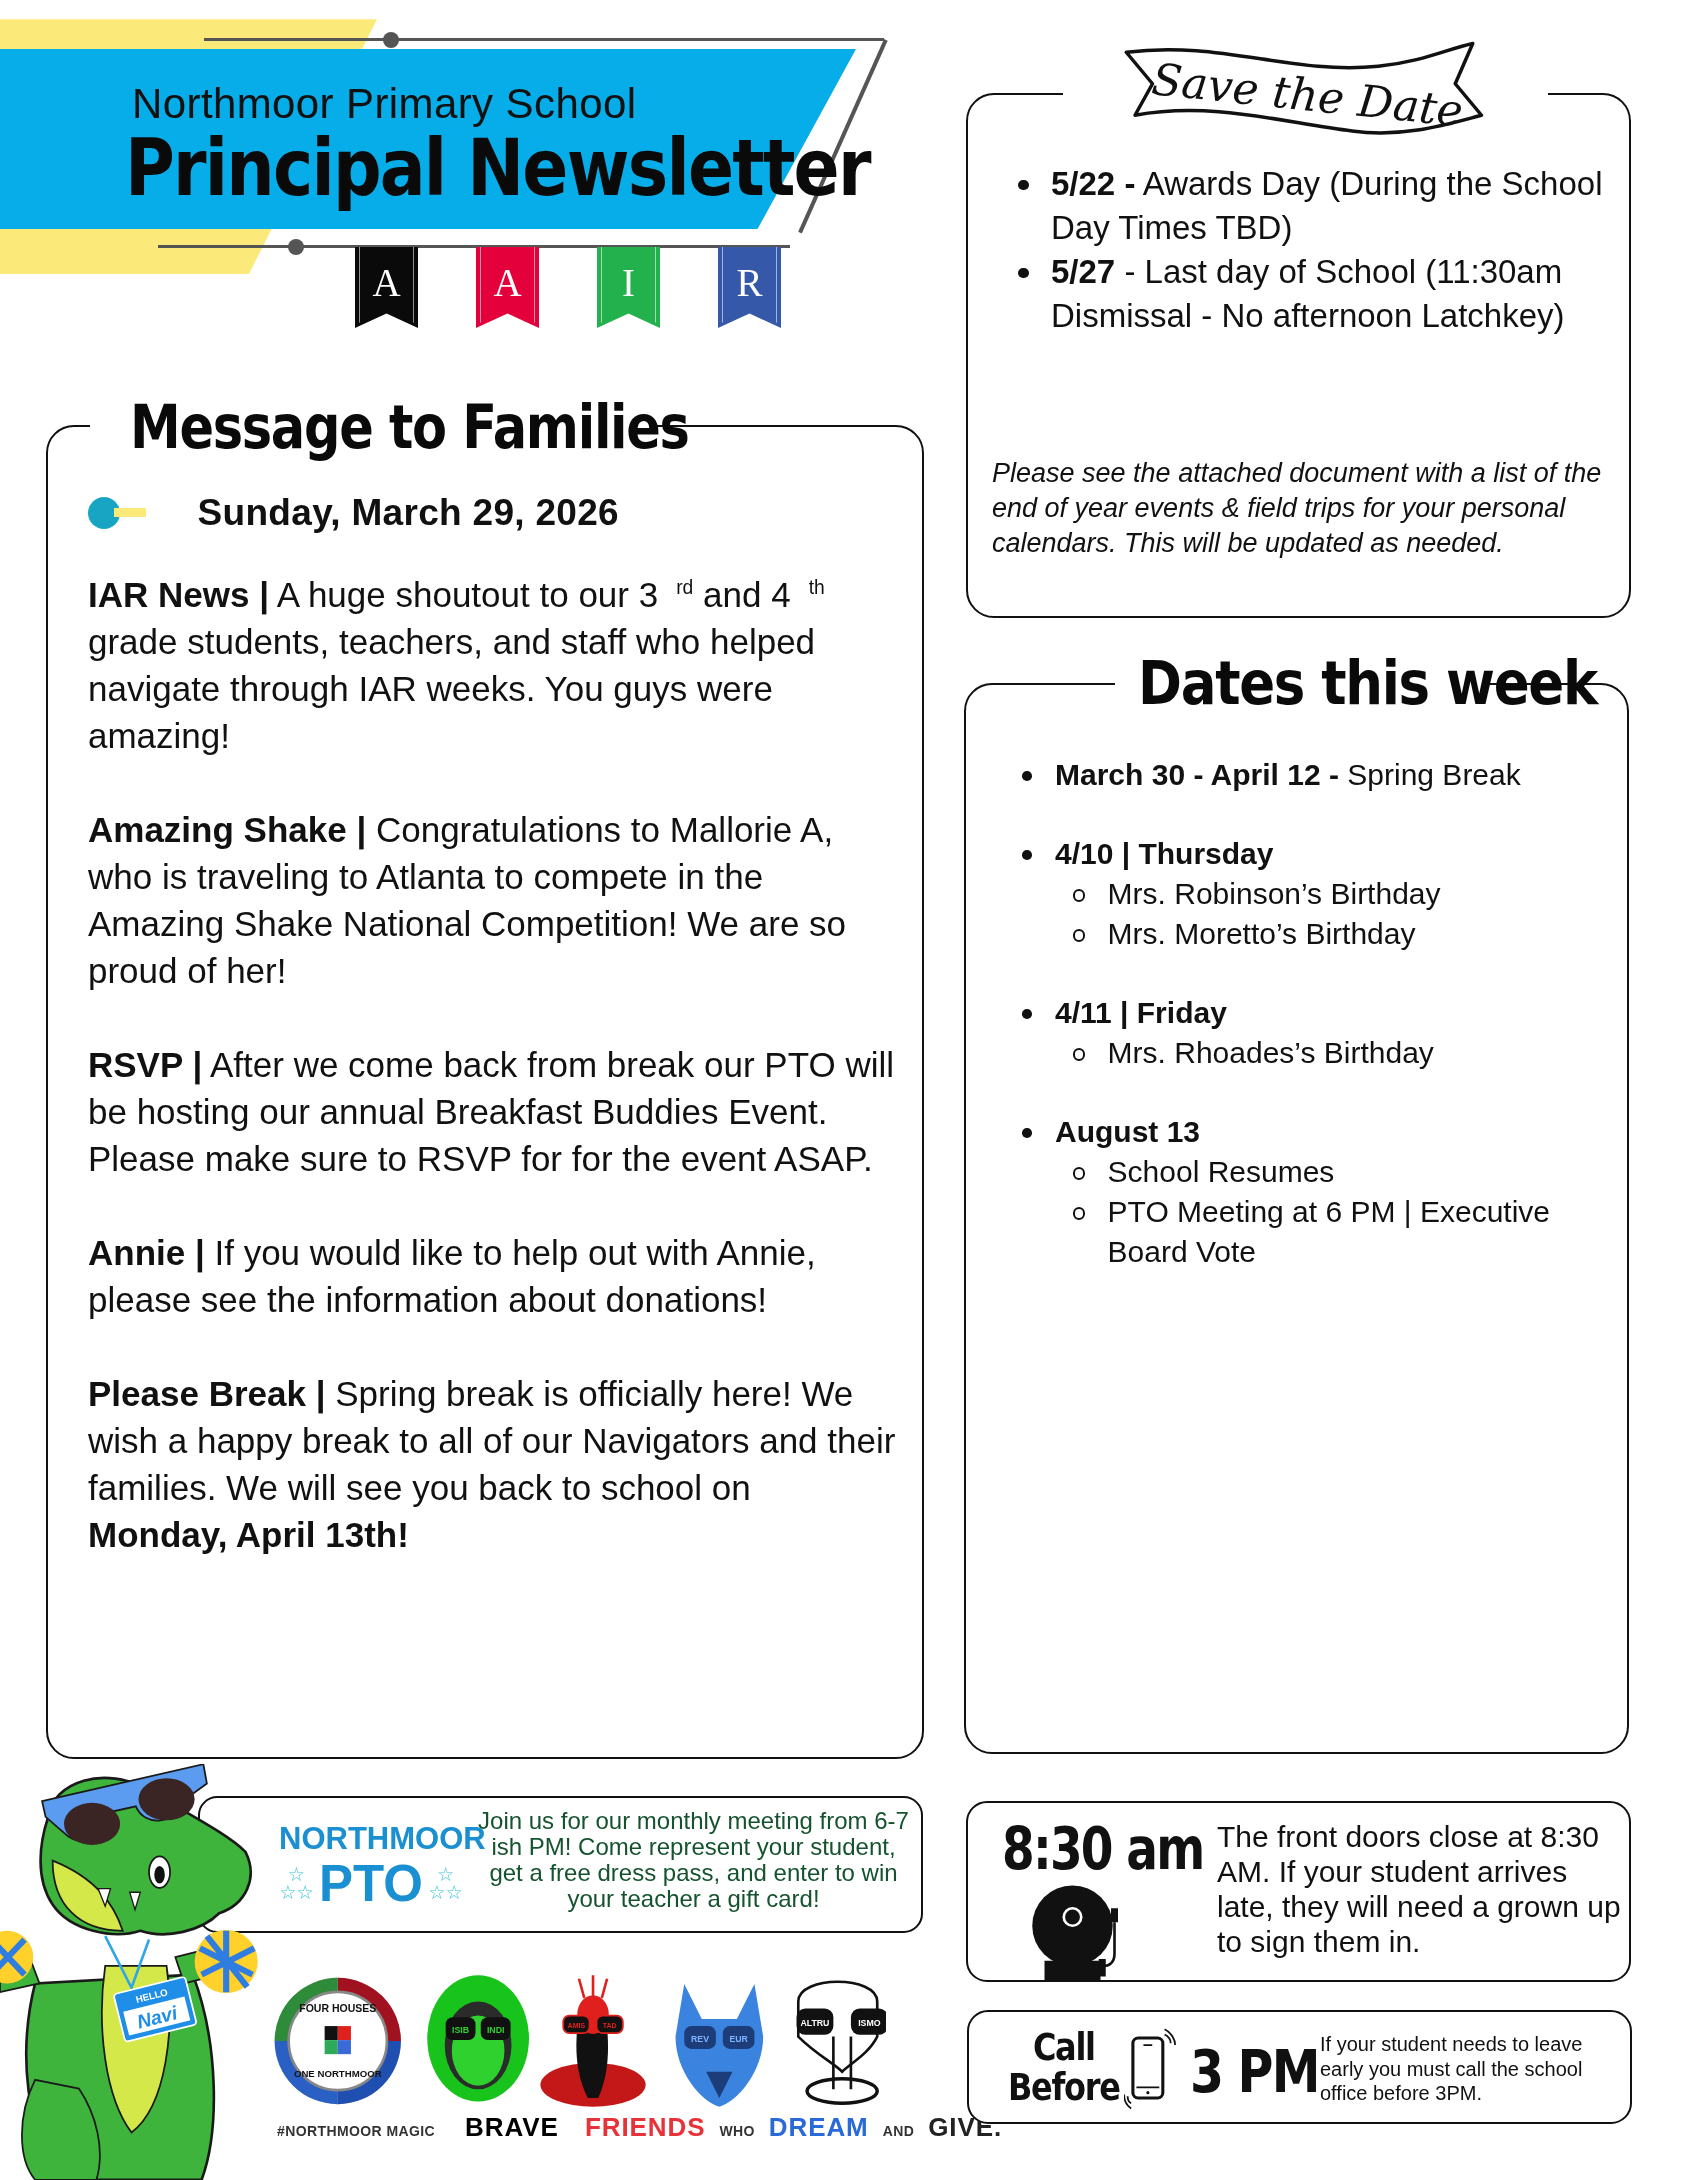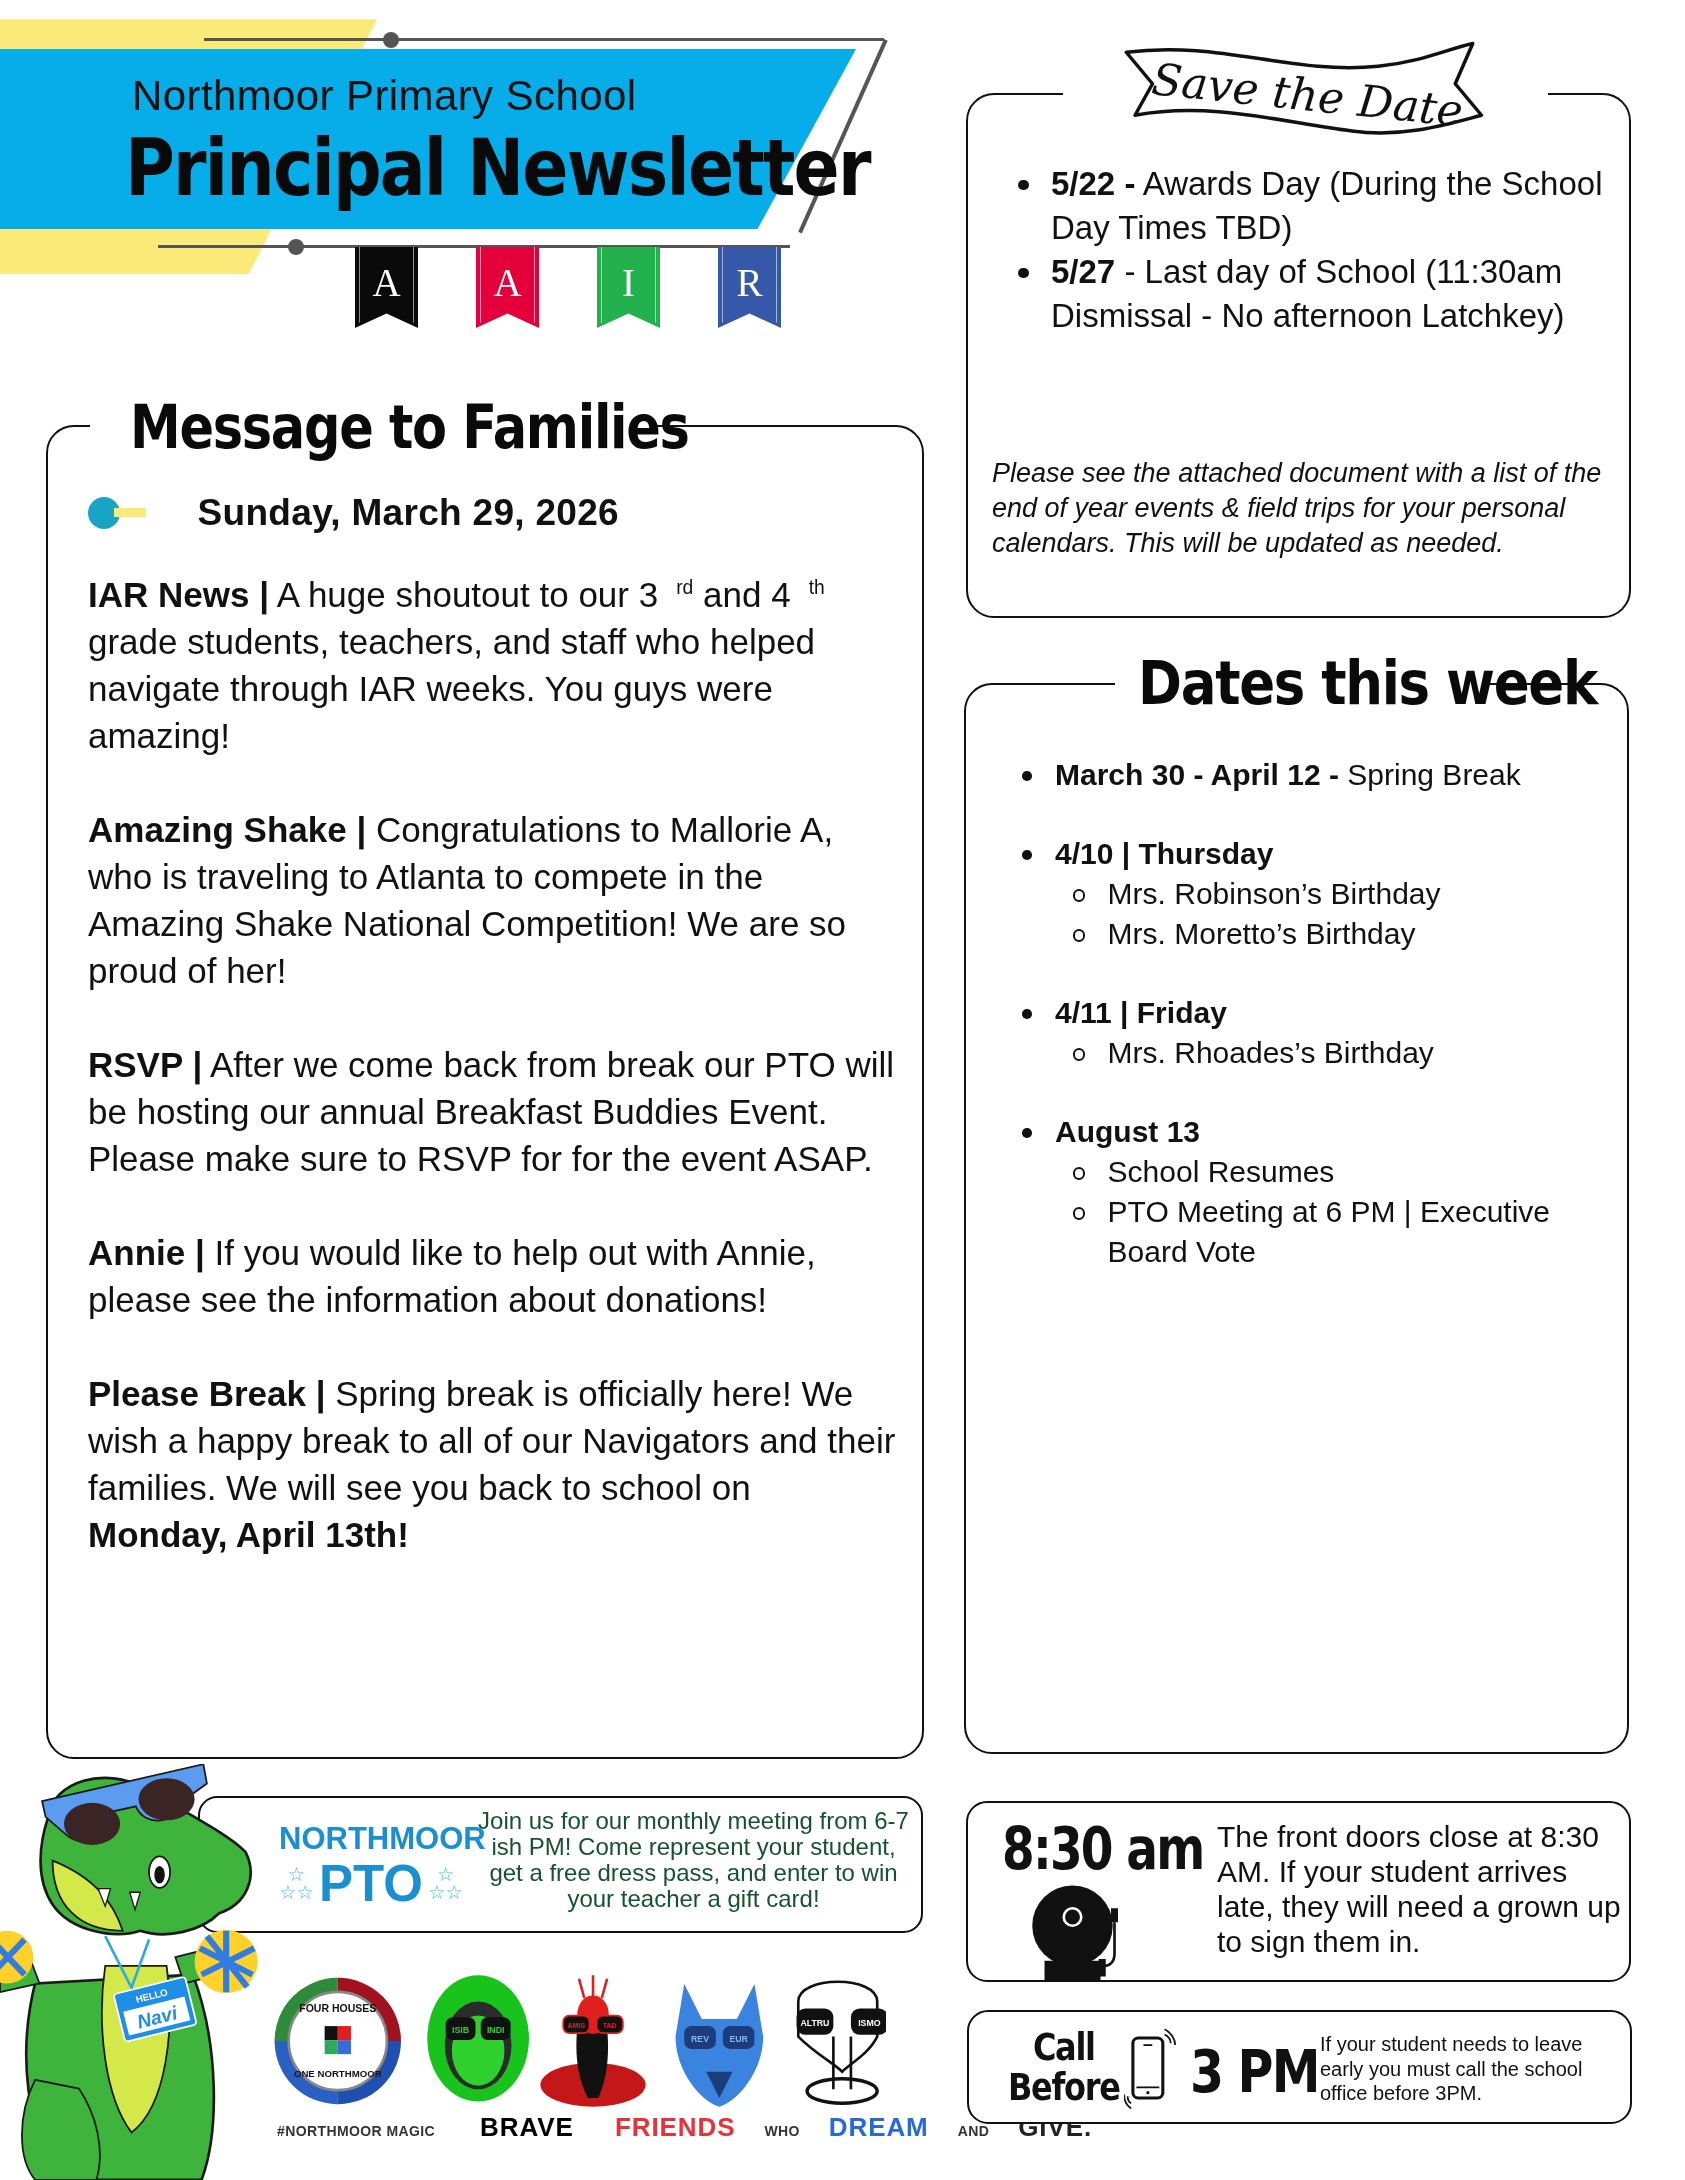--- a/index.html
+++ b/index.html
@@ -10,21 +10,21 @@
   .header { position: absolute; left: 0; top: 0; width: 895px; height: 351px; }
   .yellow-band { position: absolute; left: 0; top: 19.3px; width: 377px; height: 255px; background: #fbe97a;
                  clip-path: polygon(0 0, 100% 0, 66% 100%, 0 100%); }
   .blue-band { position: absolute; left: 0; top: 49px; width: 856px; height: 180px; background: #07ade8;
                clip-path: polygon(0 0, 100% 0, 88.5% 100%, 0 100%); }
   .frame-line-top { position: absolute; left: 204px; top: 38px; width: 680px; height: 2.6px; background: #555; }
   .frame-line-bottom { position: absolute; left: 158px; top: 245px; width: 632px; height: 2.6px; background: #555; }
   .frame-line-diag { position: absolute; left: 790px; top: 39px; width: 3.5px; height: 211px; background: #555;
                      transform-origin: top left; transform: translateX(94px) rotate(24deg); }
   .frame-dot { position: absolute; width: 16px; height: 16px; border-radius: 50%; background: #555; }
-  .school-name { position: absolute; left: 132px; top: 72px; width: 614px; font-size: 42px; font-weight: 400; letter-spacing: 0.4px; color: #111; }
+  .school-name { position: absolute; left: 132px; top: 80px; width: 614px; font-size: 42px; font-weight: 400; letter-spacing: 0.4px; color: #111; }
   .newsletter-title { position: absolute; left: 125px; top: 123px; font-family: "DejaVu Sans", sans-serif; font-size: 68px; font-weight: 700; letter-spacing: -1.8px; color: #0a0a0a; transform: scaleY(1.15); transform-origin: left top; }
 
   .pennants { position: absolute; left: 355px; top: 247px; display: flex; gap: 58px; }
   .pennant { width: 63px; height: 81px; position: relative; display: flex; align-items: flex-start; justify-content: center;
              clip-path: polygon(0 0, 100% 0, 100% 100%, 50% 82%, 0 100%); padding-top: 16px; }
   .pennant::after { content: ""; position: absolute; left: 4.4px; right: 4.4px; top: 0; bottom: 5.3px; border-left: 1.8px solid rgba(255,255,255,0.9); border-right: 1.8px solid rgba(255,255,255,0.9);
                     clip-path: polygon(0 0, 100% 0, 100% 100%, 50% 82%, 0 100%); pointer-events: none; }
   .pennant span { font-family: "Liberation Serif", "DejaVu Serif", serif; font-size: 39px; color: #fff; line-height: 1; position: relative; z-index: 1; }
 
   
@@ -71,21 +71,21 @@
   .pto-logo .l1 { font-size: 31px; font-weight: 700; letter-spacing: 0; }
   .pto-logo .l2 { font-size: 51px; font-weight: 700; line-height: 54px; display: flex; align-items: center; justify-content: center; gap: 5.3px; }
   .pto-logo .stars { font-size: 19.3px; color: #3cc3d7; line-height: 17.6px; display: inline-flex; flex-direction: column; }
   .pto-text { position: absolute; left: 474px; top: 1808px; width: 439px; text-align: center; font-size: 24px; line-height: 26px; color: #14532d; }
 
   
   .mascot { position: absolute; left: 0; top: 1764px; width: 263px; height: 416px; }
 
   
   .houses { position: absolute; left: 272px; top: 1975px; width: 614px; height: 132px; }
-  .tagline { position: absolute; left: 277px; top: 2112px; display: flex; align-items: baseline; gap: 29px; font-weight: 700; white-space: nowrap; }
+  .tagline { position: absolute; left: 277px; top: 2112px; display: flex; align-items: baseline; gap: 14px; font-weight: 700; white-space: nowrap; }
   .tagline .small { font-size: 14px; color: #333; letter-spacing: 0.4px; }
   .tagline .big { font-size: 26px; letter-spacing: 0.9px; }
 
   
   .bell-box { left: 966px; top: 1801px; width: 665px; height: 181px; border-radius: 21px; }
   .bell-time { position: absolute; left: 1002px; top: 1814px; font-family: "DejaVu Sans", sans-serif; font-size: 47px; font-weight: 700; letter-spacing: -1.8px; transform: scaleY(1.25); transform-origin: left top; }
   .bell-icon { position: absolute; left: 1027px; top: 1875px; width: 105px; height: 105px; }
   .bell-text { position: absolute; left: 1217px; top: 1819px; width: 404px; font-size: 30px; line-height: 35px; color: #111; }
 
   

